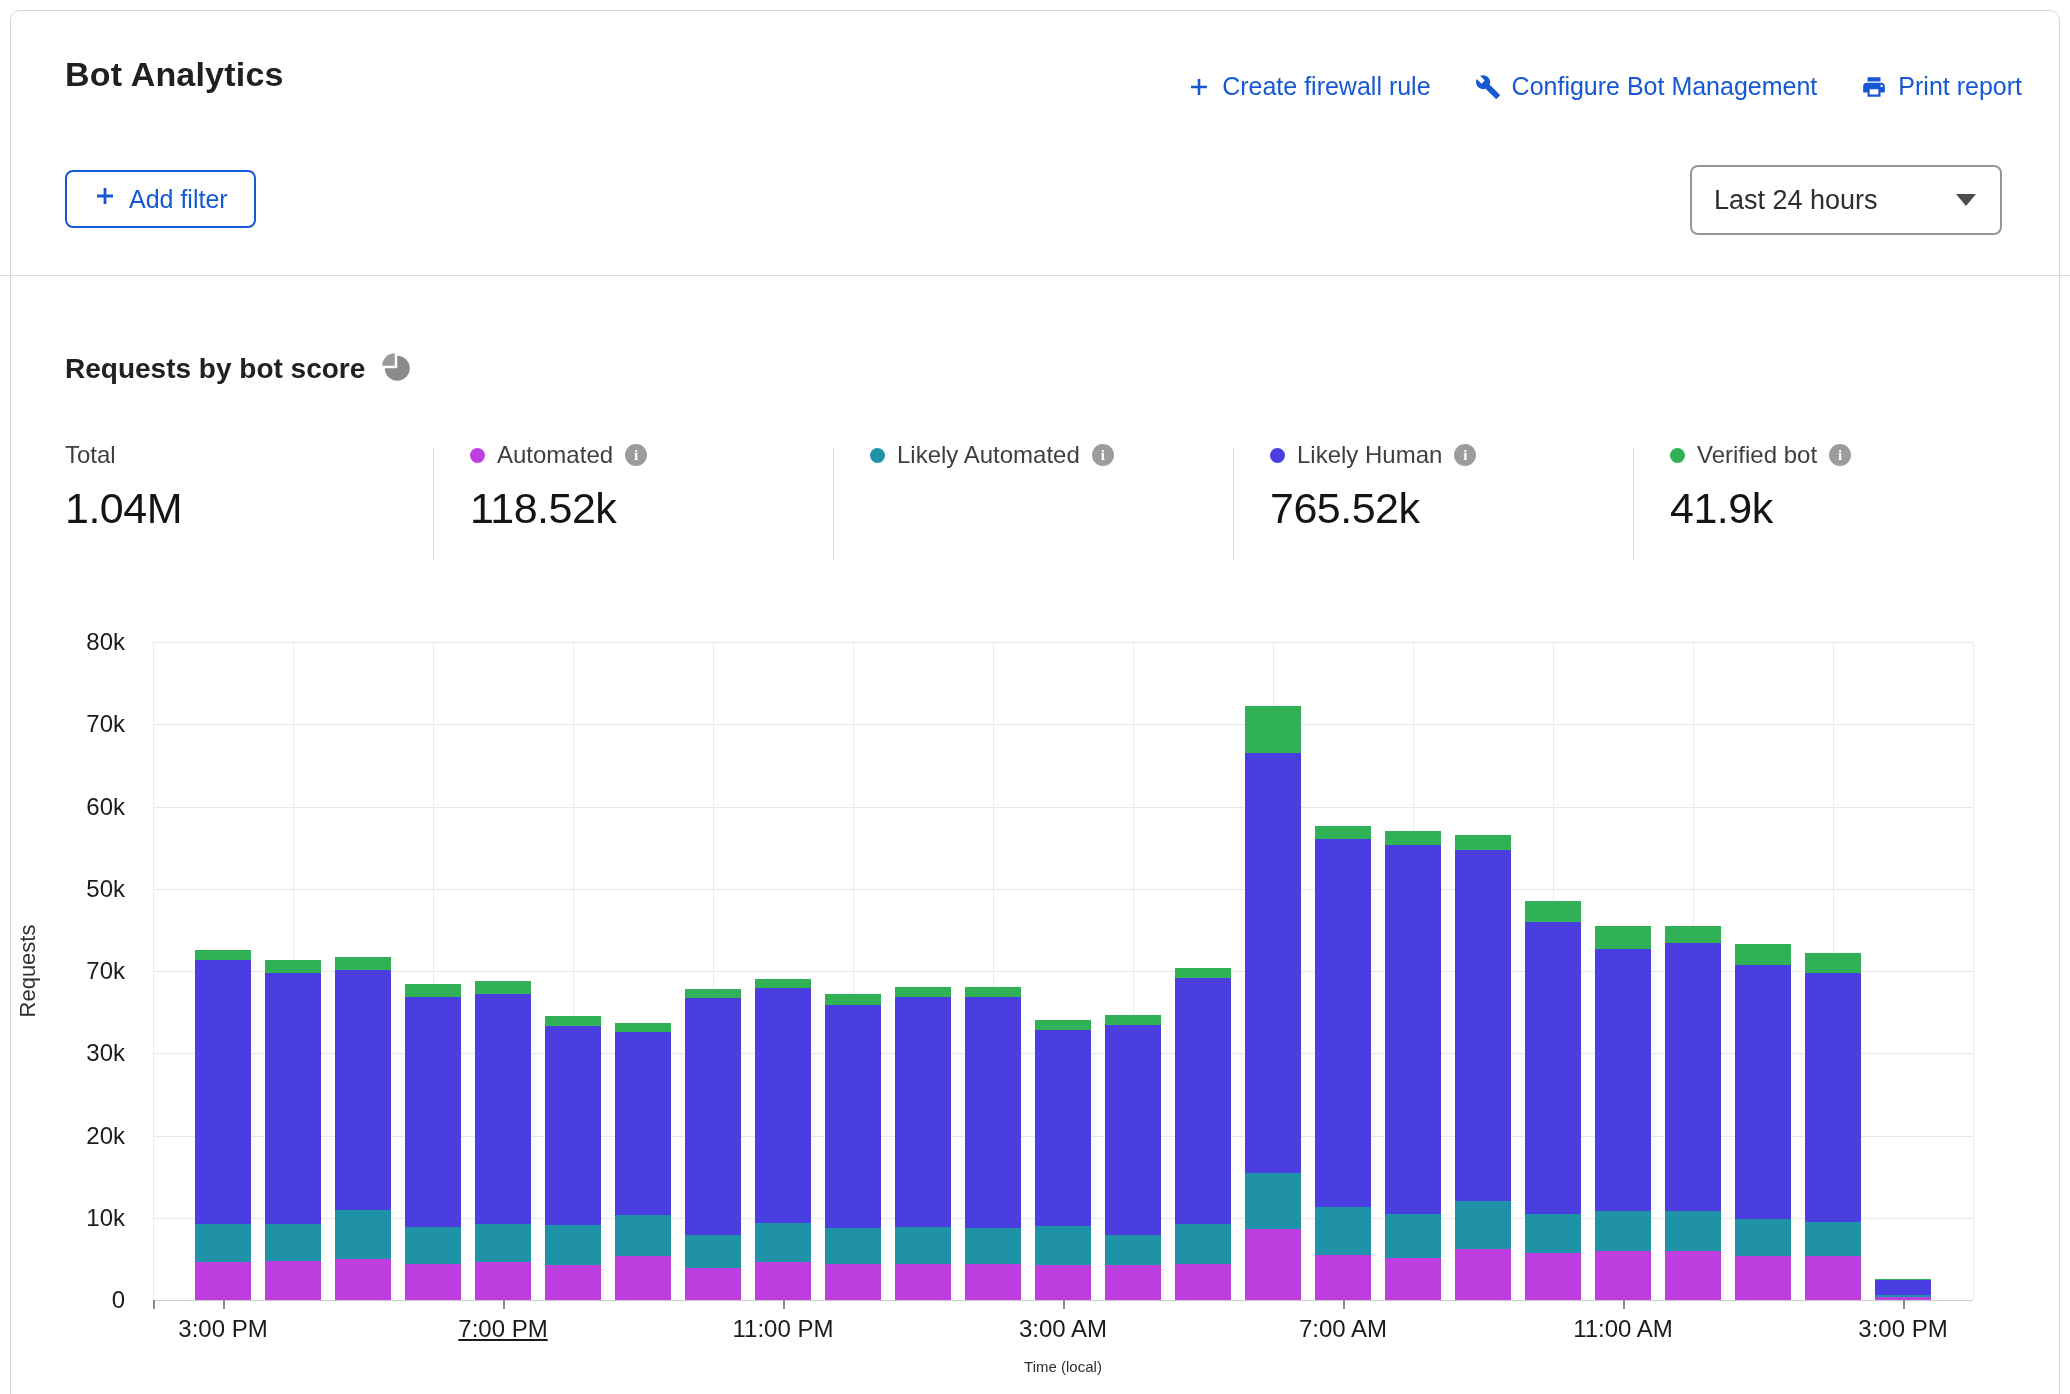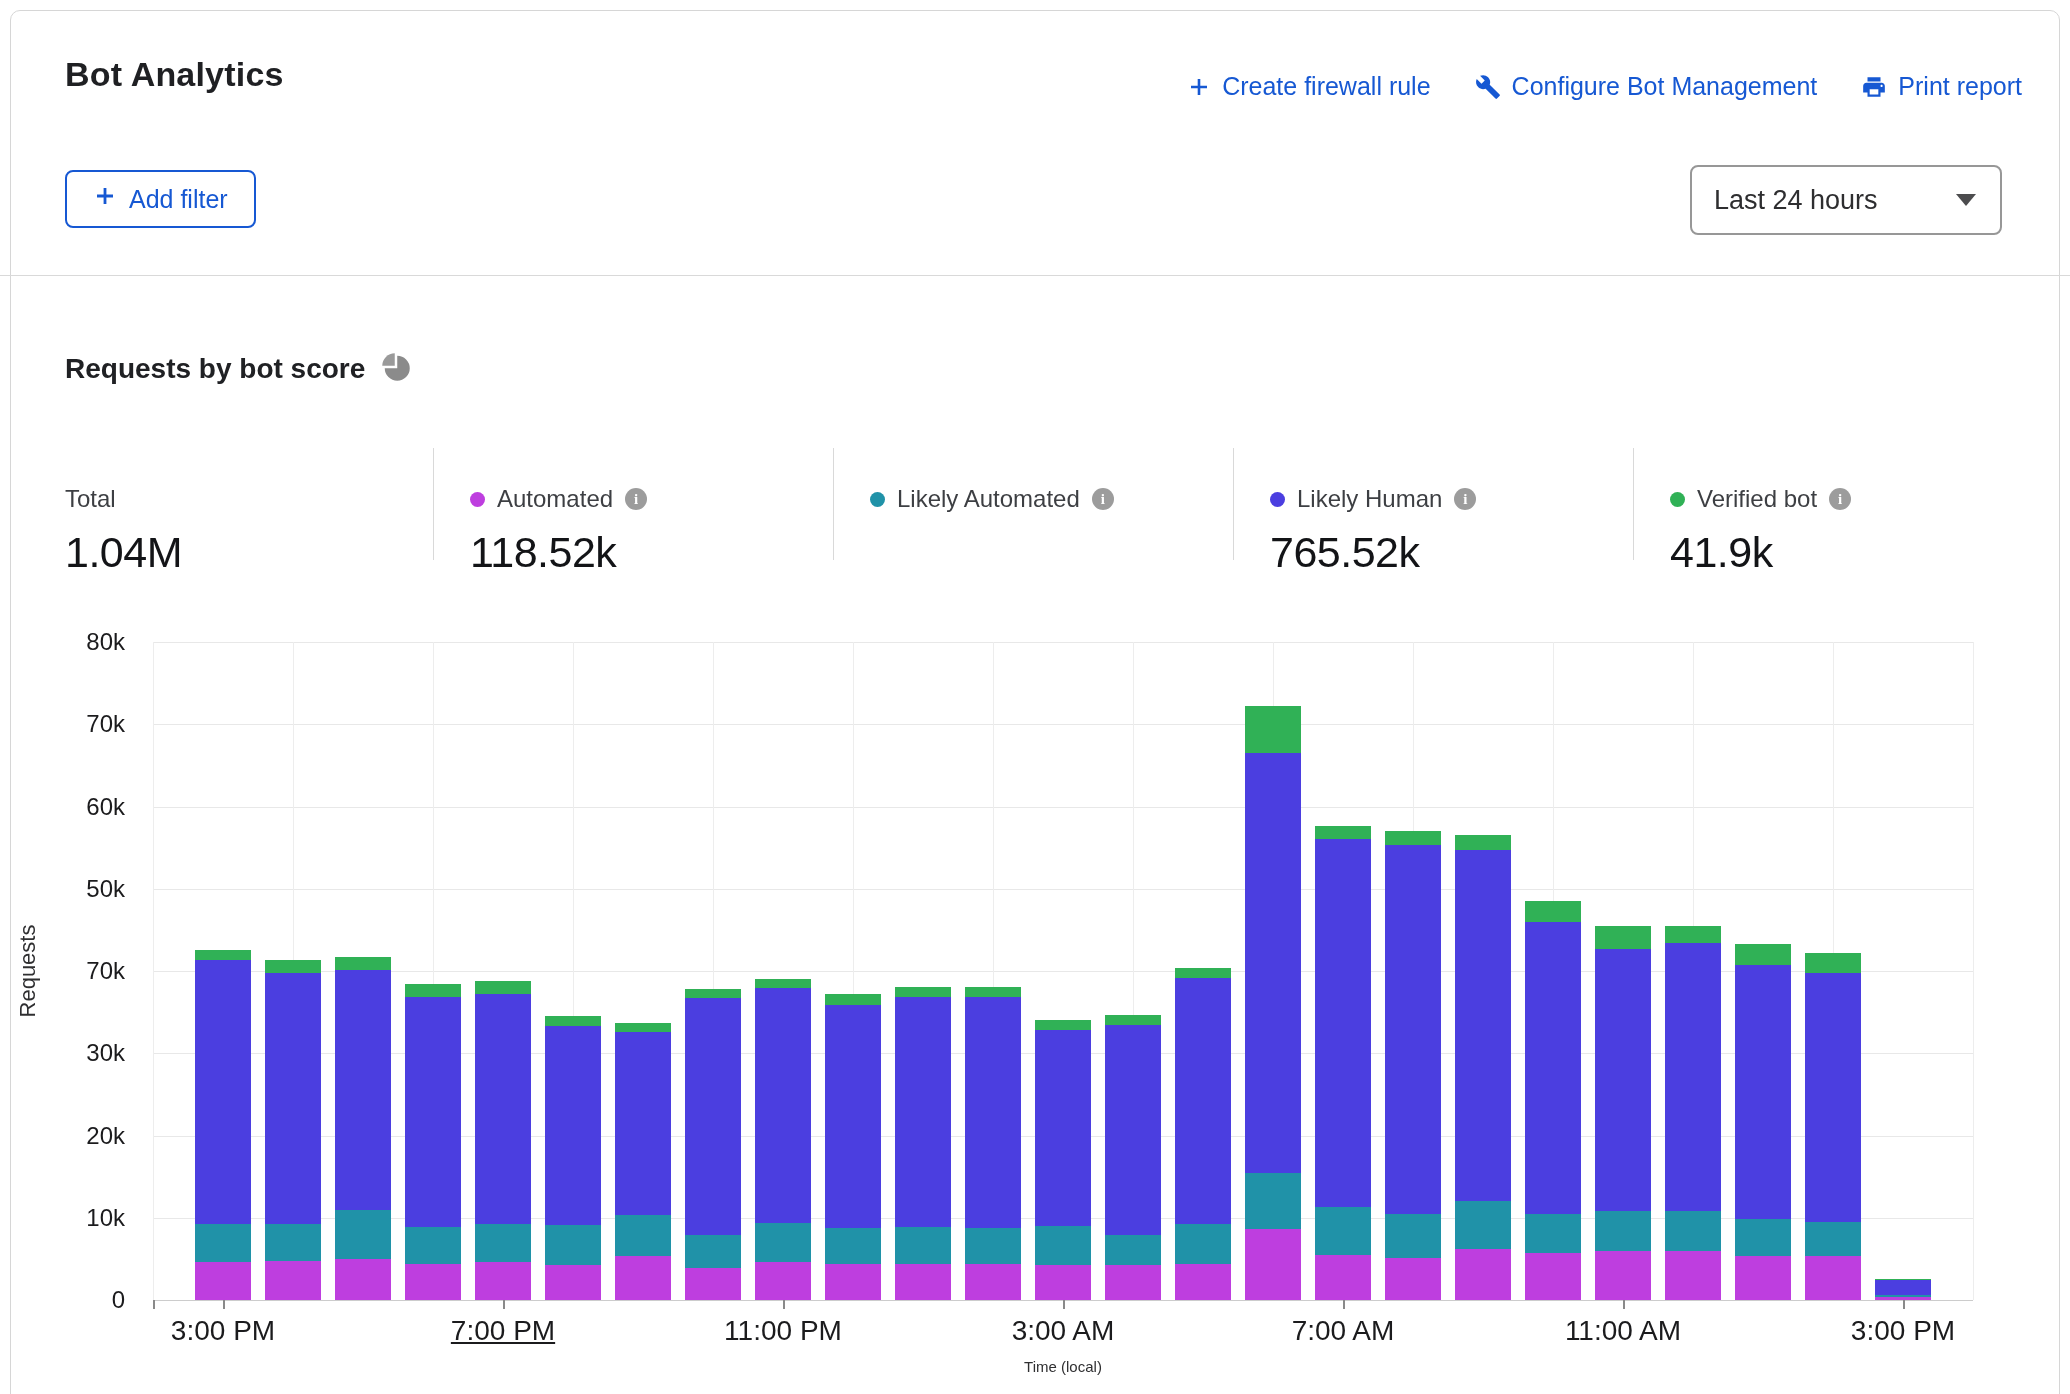--- a/index.html
+++ b/index.html
@@ -21,38 +21,38 @@
 
   #header-divider{position:absolute;left:0;top:275px;width:100%;border-top:1px solid #d9d9d9;}
 
   
   #section-heading{position:absolute;left:65px;top:352px;display:flex;align-items:center;gap:16px;}
   #section-heading .txt{font-size:28px;font-weight:700;color:#202124;}
 
   
   #stats-row{position:absolute;left:0;top:440px;width:100%;height:140px;}
   .stat-col{position:absolute;top:0;}
-  .stat-label-row{display:flex;align-items:center;gap:12px;height:30px;margin-top:44px;}
+  .stat-label-row{display:flex;align-items:center;gap:12px;height:30px;}
   .stat-dot{width:15px;height:15px;border-radius:50%;}
   .stat-label{font-size:24px;color:#3d3f43;}
   .info-icon{width:22px;height:22px;border-radius:50%;background:#9c9c9c;color:#fff;font-size:15px;font-weight:700;
     display:flex;align-items:center;justify-content:center;font-family:"Liberation Serif",serif;}
   .stat-value{margin-top:14px;font-size:43px;font-weight:400;color:#131417;letter-spacing:-.5px;}
   .stat-divider{position:absolute;top:8px;width:0;height:112px;border-left:1px solid #d9d9d9;}
 
   
   #chart-area{position:absolute;left:153px;top:642px;width:1820px;height:658px;}
   .grid-h{position:absolute;left:0;width:100%;height:0;border-top:1px solid #e8e8e8;}
   .grid-v{position:absolute;top:0;height:100%;width:0;border-left:1px solid #ededed;}
   .baseline{position:absolute;left:0;bottom:-1px;width:100%;border-top:1px solid #cccccc;}
   .y-tick-label{position:absolute;right:1848px;width:120px;text-align:right;font-size:24px;color:#1b1b1d;transform:translateY(-50%);}
   .axis-tick{position:absolute;width:2px;height:9px;background:#8a8a8a;top:658px;}
   .bar{position:absolute;bottom:0;width:56px;}
   .bar .seg{position:absolute;left:0;width:100%;}
-  .x-tick-label{position:absolute;top:673px;width:220px;margin-left:-110px;text-align:center;font-size:28px;color:#1b1b1d;}
+  .x-tick-label{position:absolute;top:673px;width:220px;margin-left:-110px;text-align:center;font-size:24px;color:#1b1b1d;}
   #y-axis-title{position:absolute;left:28px;top:971px;transform:translate(-50%,-50%) rotate(-90deg);font-size:22px;color:#2f2f31;}
   #x-axis-title{position:absolute;left:1063px;top:1358px;transform:translateX(-50%);font-size:15px;color:#2f2f31;}
 </style>
 </head>
 <body>
 
 <div id="page">
   <div id="card"></div>
 
   <div id="page-title">Bot Analytics</div>

